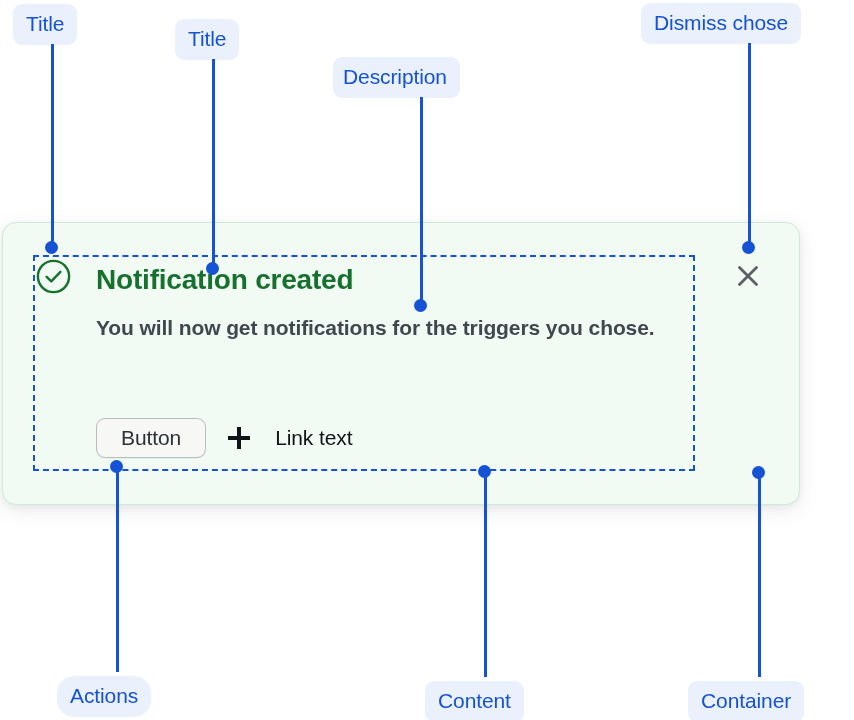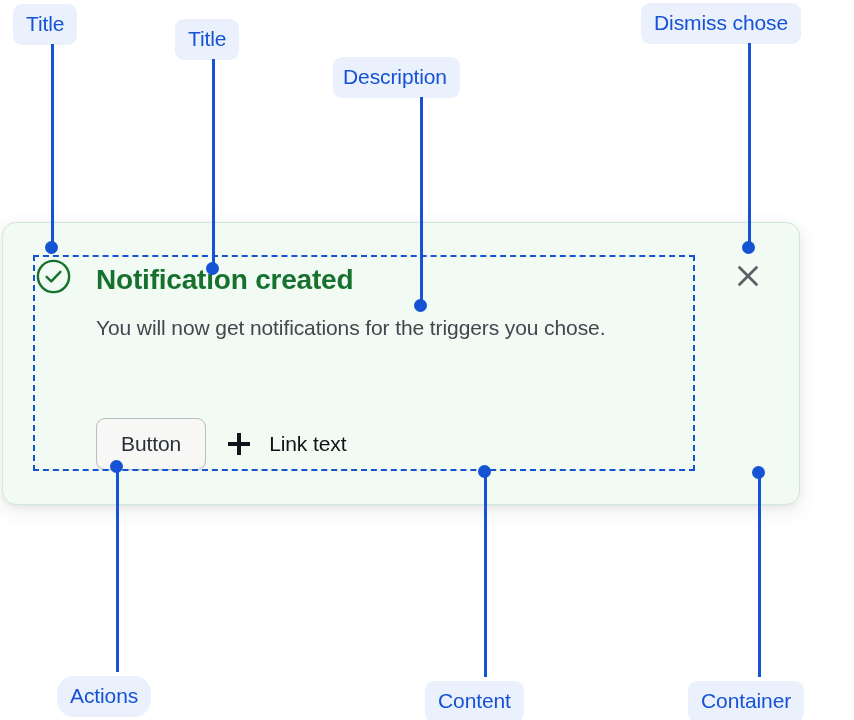--- a/index.html
+++ b/index.html
@@ -91,56 +91,56 @@
     color: #17712e;
     letter-spacing: -0.2px;
     line-height: 1.25;
   }
   .toast-description {
     position: absolute;
     left: 96px;
     top: 308px;
     width: 600px;
     font-size: 21px;
-    font-weight: 400;
+    font-weight: 700;
     color: #40474e;
     line-height: 39px;
     letter-spacing: -0.1px;
   }
 
   
   .actions-row {
     position: absolute;
     left: 96px;
     top: 418px;
     display: flex;
     align-items: center;
     gap: 22px;
   }
   .action-button {
     display: inline-flex;
     align-items: center;
     justify-content: center;
-    height: 52px;
+    height: 40px;
     padding: 0 24px;
     box-sizing: border-box;
     background: #f7f7f6;
     border: 1px solid #b7bcc0;
     border-radius: 9px;
     font-family: "Liberation Sans", sans-serif;
     font-size: 21px;
     color: #2b3137;
     letter-spacing: -0.1px;
     cursor: pointer;
     box-shadow: 0 1px 1px rgba(0,0,0,0.04);
   }
   .action-link {
     display: inline-flex;
     align-items: center;
-    gap: 19px;
+    gap: 25px;
     font-size: 21px;
     color: #101418;
     letter-spacing: -0.1px;
     cursor: pointer;
     text-decoration: none;
   }
   .plus-glyph {
     display: inline-block;
     width: 22px;
     height: 22px;

